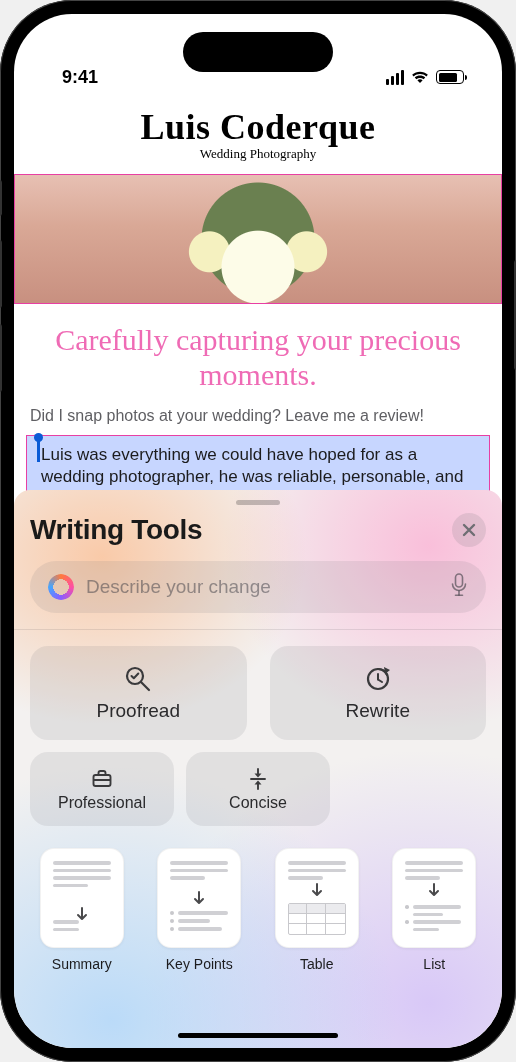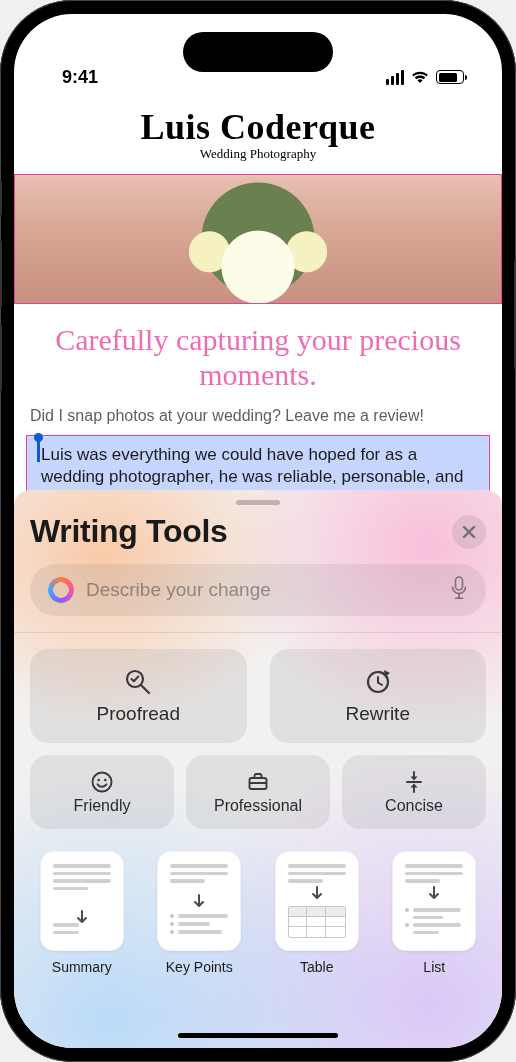--- a/index.html
+++ b/index.html
@@ -150,21 +150,21 @@
     flex-direction: column;
   }
   .grabber {
     width: 44px; height: 5px; background: rgba(0,0,0,.22);
     border-radius: 3px; margin: 0 auto 8px;
   }
   .sheet-header {
     display: flex; justify-content: space-between; align-items: center;
     margin-bottom: 14px;
   }
-  .sheet-title { font-size: 32px; font-weight: 700; letter-spacing: -0.3px; color:#1a1a1a;}
+  .sheet-title { font-size: 28px; font-weight: 700; letter-spacing: -0.3px; color:#1a1a1a;}
   .close-btn {
     width: 34px; height: 34px; border-radius: 50%;
     background: rgba(120,120,128,.18);
     display:flex; align-items:center; justify-content:center;
   }
   .close-btn svg { width: 14px; height: 14px; }
   .input-field {
     background: rgba(120,120,128,.14);
     border-radius: 26px;
     height: 52px;
@@ -357,29 +357,20 @@
             <line x1="15" y1="10" x2="15" y2="15.5" stroke="#3a3a3c" stroke-width="2" stroke-linecap="round"></line>
             <line x1="15" y1="15.5" x2="19" y2="18" stroke="#3a3a3c" stroke-width="2" stroke-linecap="round"></line>
           </svg>
           <span class="lbl">Rewrite</span>
         </div>
       </div>
 
       <div class="row3">
         <div class="tone-btn">
           <svg viewBox="0 0 24 24">
-            <circle cx="12" cy="12" r="9.5" fill="none" stroke="#3a3a3c" stroke-width="1.9"></circle>
-            <circle cx="8.7" cy="10" r="1.3" fill="#3a3a3c"></circle>
-            <circle cx="15.3" cy="10" r="1.3" fill="#3a3a3c"></circle>
-            <path d="M7.5 14.2 a5.3 5.3 0 0 0 9 0" fill="none" stroke="#3a3a3c" stroke-width="1.9" stroke-linecap="round"></path>
-          </svg>
-          <span class="lbl">Friendly</span>
-        </div>
-        <div class="tone-btn">
-          <svg viewBox="0 0 24 24">
             <rect x="3.5" y="8" width="17" height="11" rx="2" fill="none" stroke="#3a3a3c" stroke-width="1.9"></rect>
             <path d="M8.5 8 V6 a2 2 0 0 1 2 -2 h3 a2 2 0 0 1 2 2 V8" fill="none" stroke="#3a3a3c" stroke-width="1.9"></path>
             <line x1="3.5" y1="13" x2="20.5" y2="13" stroke="#3a3a3c" stroke-width="1.9"></line>
           </svg>
           <span class="lbl">Professional</span>
         </div>
         <div class="tone-btn">
           <svg viewBox="0 0 24 24">
             <path d="M12 2 v6 M12 22 v-6" stroke="#3a3a3c" stroke-width="1.9" stroke-linecap="round"></path>
             <polygon points="12,10.5 8.5,6.5 15.5,6.5" fill="#3a3a3c"></polygon>

